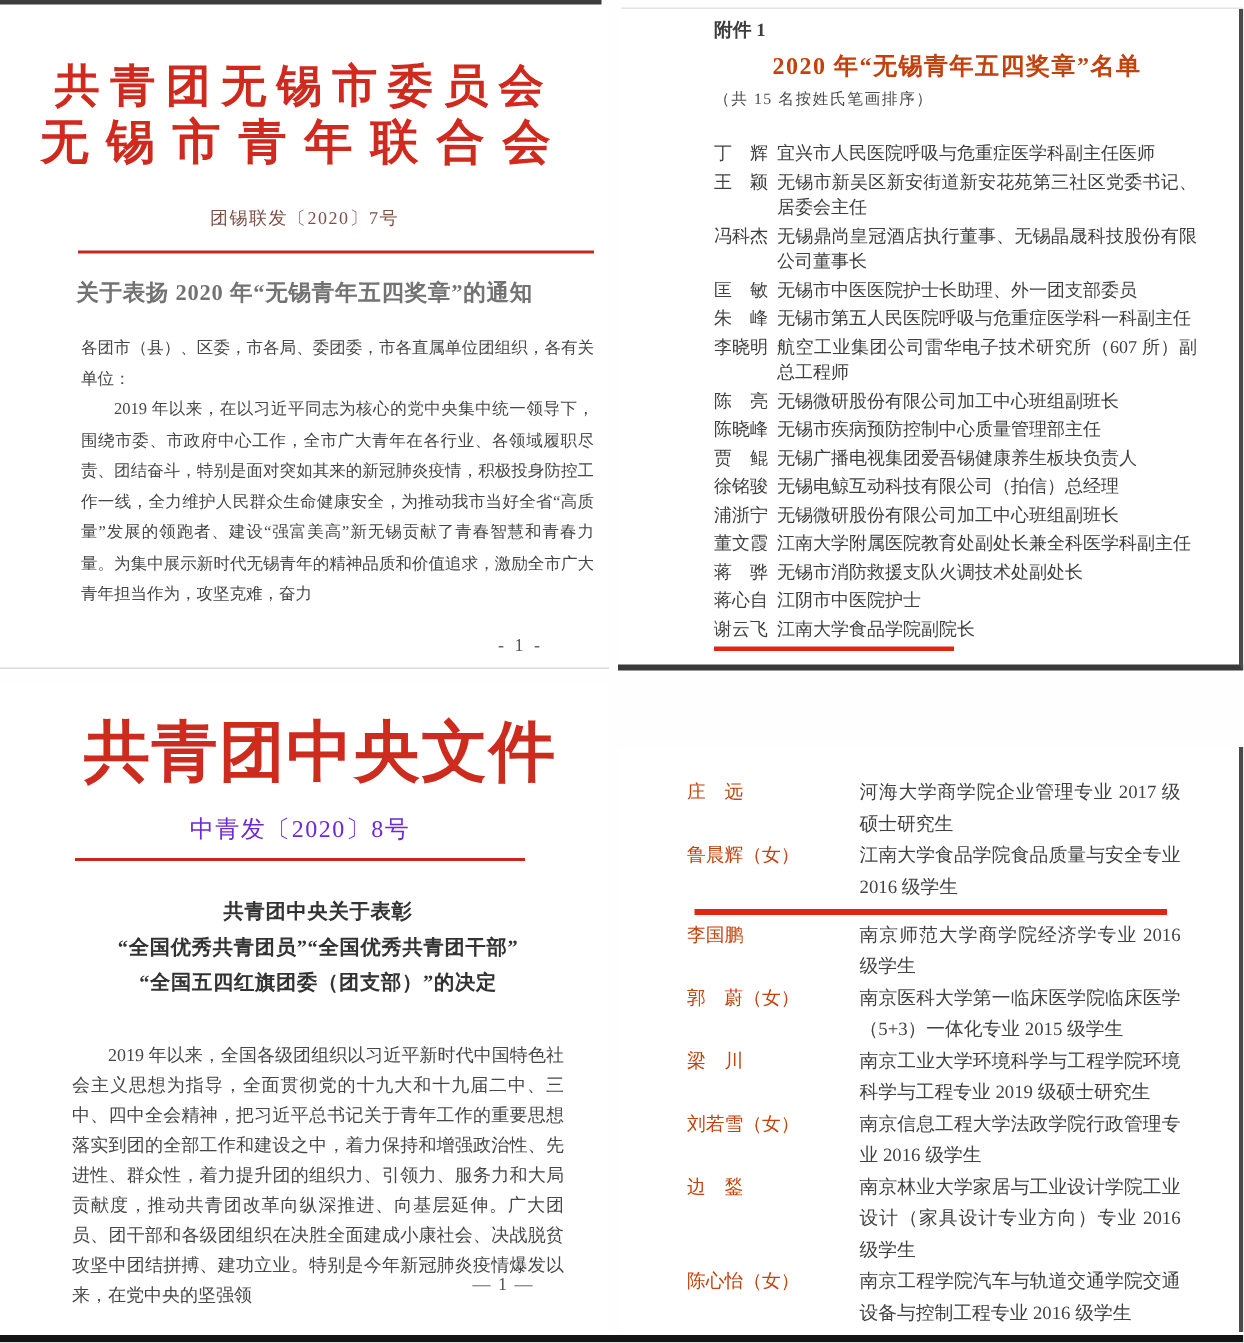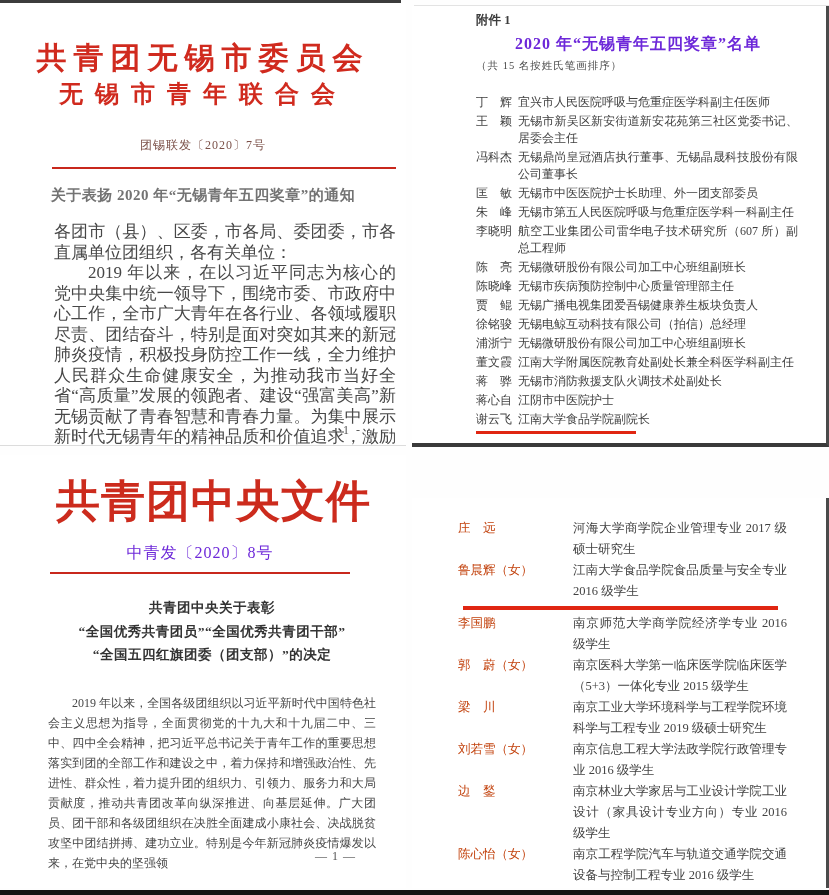--- a/index.html
+++ b/index.html
@@ -14,35 +14,35 @@
   
   .top-bar-left{position:absolute;top:0;left:0;width:401px;height:3px;background:#3c3c3c;}
   .top-bar-right{position:absolute;top:5px;left:414px;width:415px;height:1px;background:#e3e3e3;}
   .mid-line-left{position:absolute;top:445px;left:0;width:406px;height:1px;background:#dcdcdc;}
   .bottom-bar{position:absolute;bottom:0;left:0;width:829px;height:5px;background:#141414;}
 
   
   .page-tl{left:0;top:3px;width:406px;height:442px;}
   .tl-org{margin-top:36px;text-align:center;color:#d02a1e;font-weight:700;}
   .tl-org .l1{font-size:30px;line-height:37px;letter-spacing:7px;}
-  .tl-org .l2{font-size:24px;line-height:37px;letter-spacing:12px;}
+  .tl-org .l2{font-size:32px;line-height:37px;letter-spacing:12px;}
   .tl-docnum{margin-top:24px;text-align:center;font-size:12px;letter-spacing:1px;color:#7b5048;}
   .rule-red{height:2px;background:#c8281c;}
   .tl-rule{width:344px;margin:13px 0 0 52px;}
   .tl-title{margin-top:17px;text-align:center;font-size:15px;font-weight:700;color:#737373;letter-spacing:0.5px;}
-  .tl-bodywrap{margin:17px 10px 16px 54px;font-size:17px;line-height:20.5px;text-align:justify;}
+  .tl-bodywrap{margin:17px 10px 16px 54px;font-size:11px;line-height:20.5px;text-align:justify;}
   .tl-bodywrap p{margin:0;}
   .indent{text-indent:2em;}
   .pagenum{position:absolute;font-size:12px;color:#555;letter-spacing:2px;}
   .tl-pagenum{right:44px;top:420px;}
 
   
   .page-tr{left:412px;top:6px;width:417px;height:441px;border-right:3px solid #4a4a4a;border-bottom:4px solid #3a3a3a;box-sizing:border-box;padding:6px 26px 0 64px;}
   .tr-attach{font-size:12.5px;font-weight:700;color:#3d3d3d;}
-  .tr-title{margin-top:5px;text-align:center;font-size:16px;font-weight:700;color:#6d28d9;letter-spacing:1px;}
+  .tr-title{margin-top:5px;text-align:center;font-size:16px;font-weight:700;color:#c2410c;letter-spacing:1px;}
   .tr-subtitle{margin-top:4px;text-align:left;font-size:10.5px;color:#4a4a4a;letter-spacing:1px;}
   .tr-list{margin-top:21px;}
   .row{display:flex;align-items:flex-start;}
   .tr-row{line-height:17px;margin-bottom:2px;font-size:12px;}
   .tr-name{flex:0 0 38px;margin-right:4px;white-space:nowrap;color:#3f3f3f;}
   .tr-desc{flex:0 0 280px;text-align:justify;color:#3f3f3f;}
   .underline-red{background:#e02612;}
   .tr-ul{width:160px;height:3px;margin:3px 0 0 0;}
 
   

